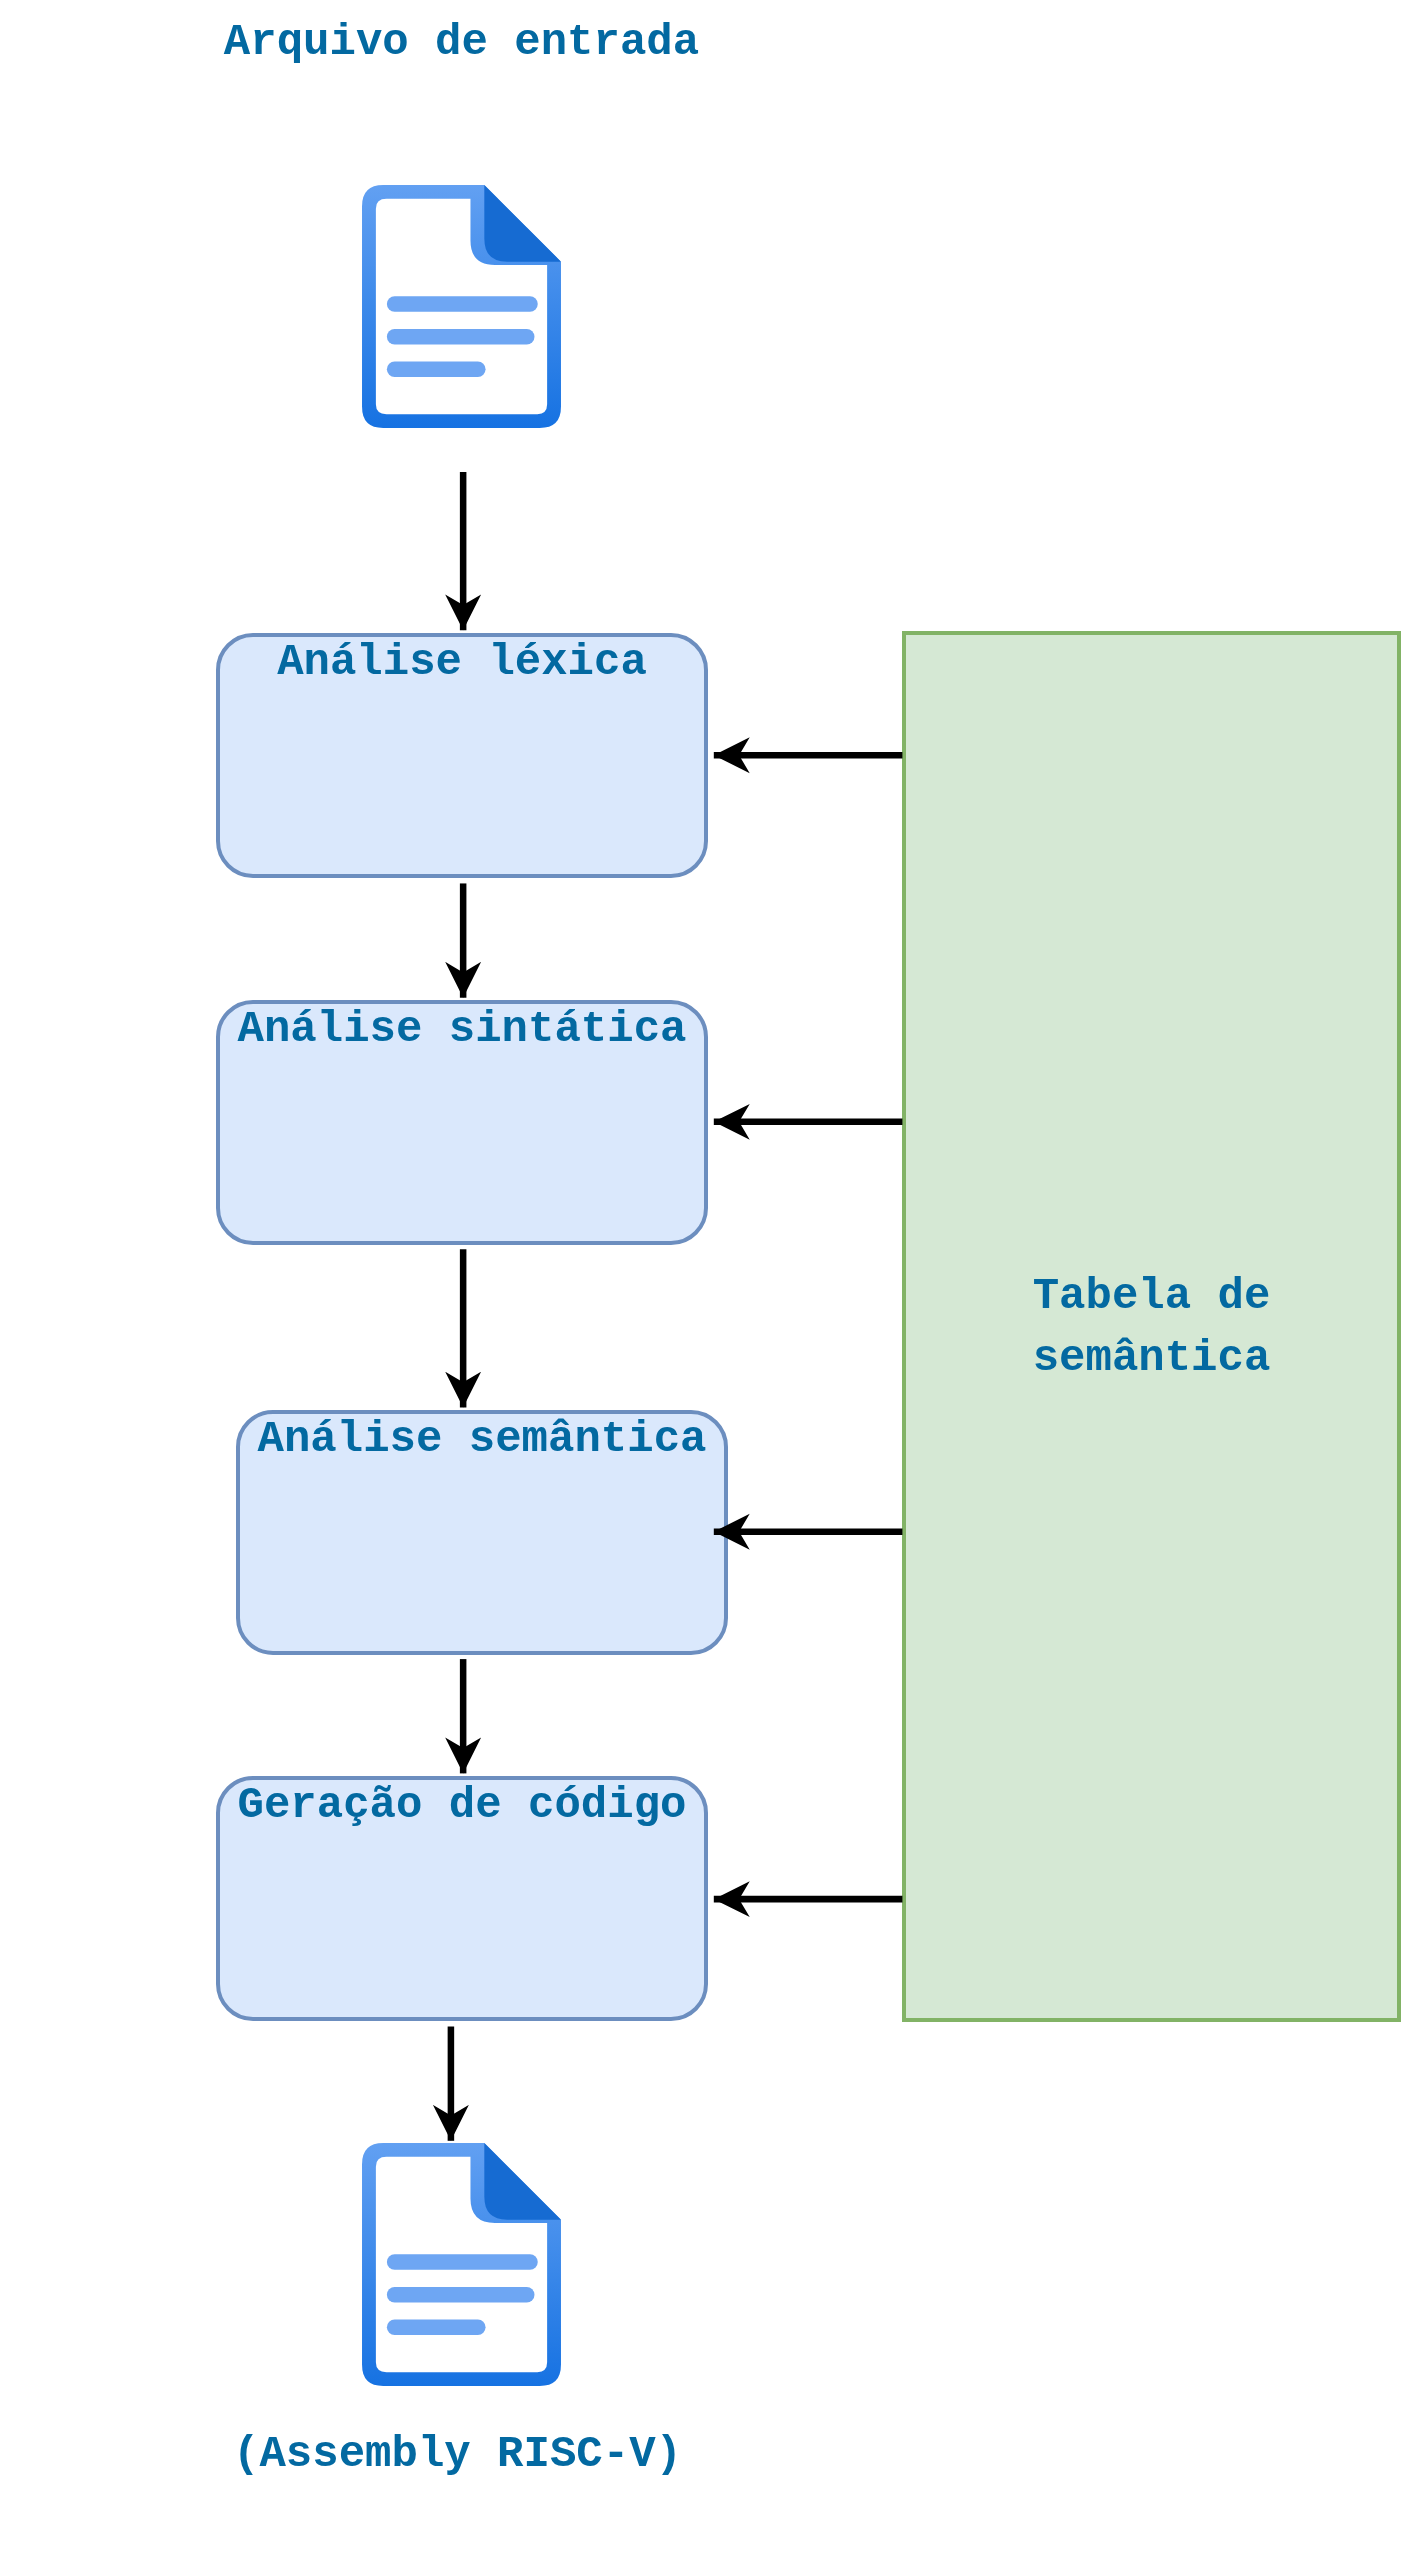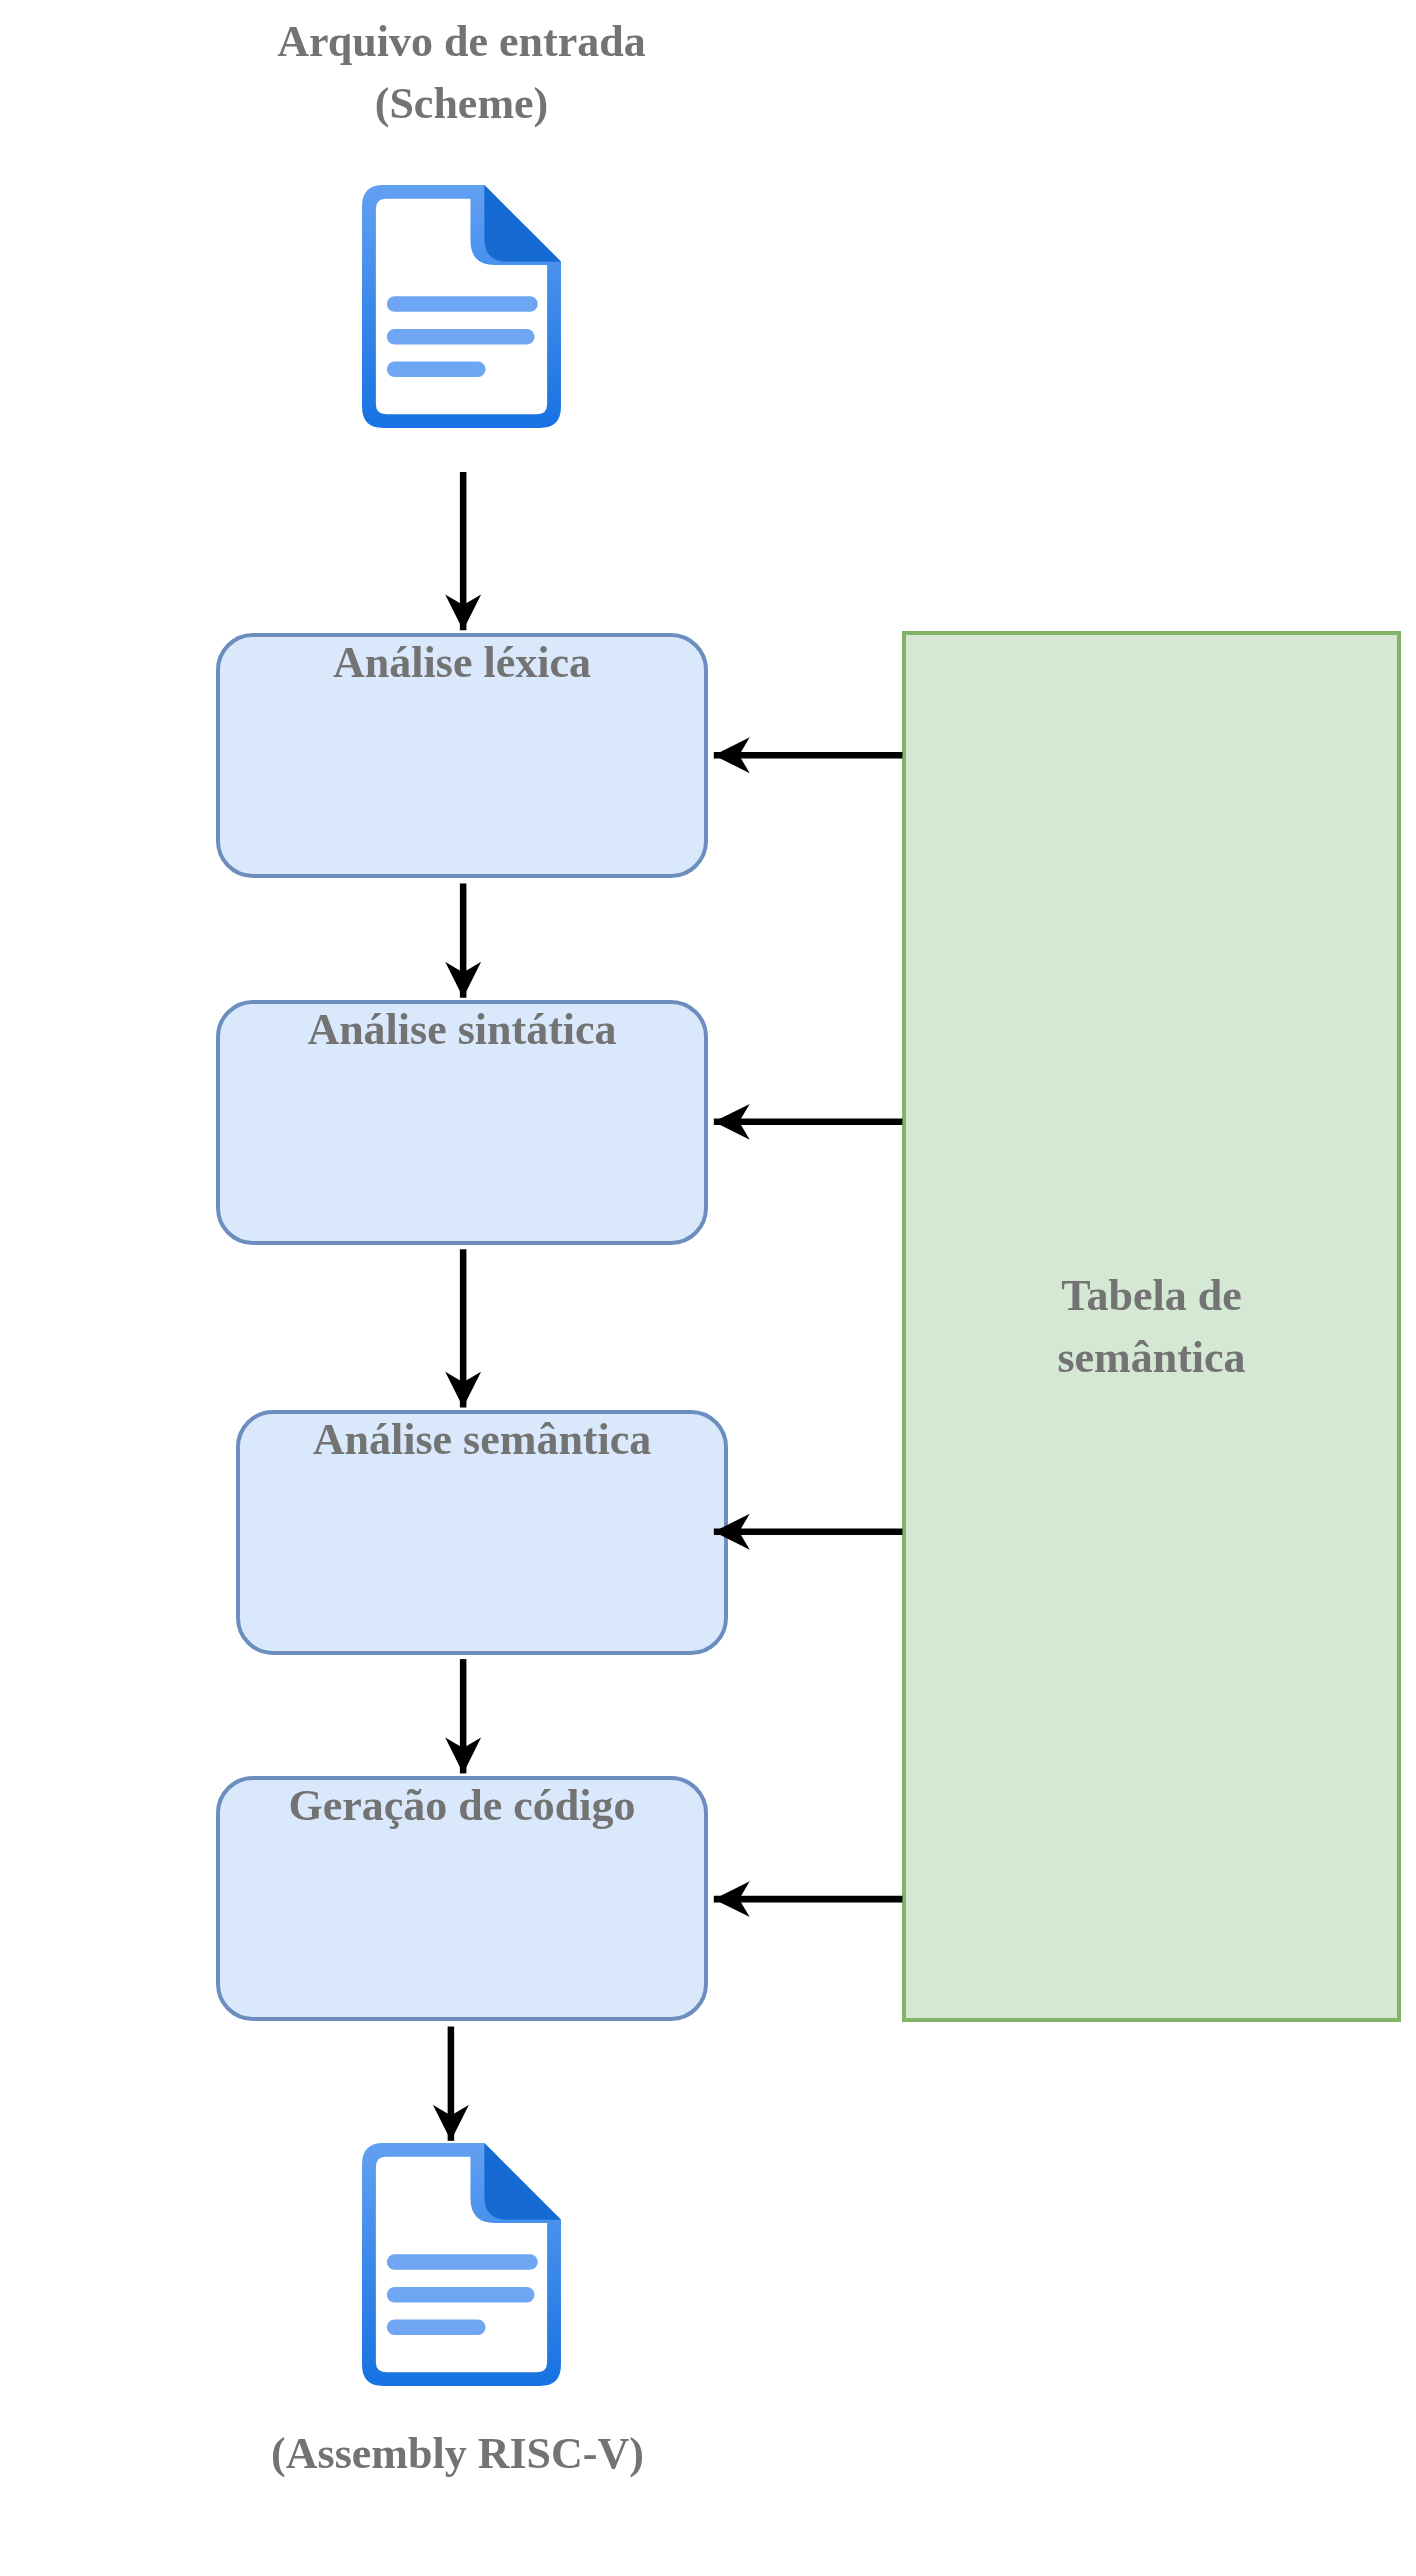--- a/index.html
+++ b/index.html
@@ -1,22 +1,22 @@
 <!DOCTYPE html>
 <html style="--process-box-fill: #dae8fc; --process-box-border: #6c8ebf; --symbol-table-fill: #d5e8d4; --symbol-table-border: #82b366; --arrow-color: #000000; --text-color: #000000; --file-icon-border-light: #62a0f2; --file-icon-border-dark: #1672e2; --file-icon-fold: #166bd2; --file-icon-lines: #6ea6f3;font-size:13px"><head>
 <meta charset="utf-8">
 <style>
   html, body { margin: 0; padding: 0; background: #ffffff; }
   .canvas {
     position: relative;
     width: 1417px;
     height: 2576px;
     background: #ffffff;
-    font-family: Liberation Serif, serif;
-    color: #737373;
+    font-family: Liberation Mono, monospace;
+    color: #0369a1;
     overflow: hidden;
   }
   .file-label {
     position: absolute;
     width: 653px;
     text-align: center;
     font-weight: bold;
     font-size: 44px;
     line-height: 62px;
     white-space: nowrap;
@@ -74,21 +74,20 @@
     pointer-events: none;
   }
 </style>
 </head>
 <body>
 
 <div class="canvas">
 
   <div class="file-label top">
     <div>Arquivo de entrada</div>
-    <div>(Scheme)</div>
   </div>
 
   <svg class="doc-icon input" viewBox="0 0 244 298" aria-hidden="true">
     <defs>
       <linearGradient id="docGrad" x1="0" y1="0" x2="0" y2="1">
         <stop offset="0" stop-color="#62a0f2"></stop>
         <stop offset="1" stop-color="#1672e2"></stop>
       </linearGradient>
     </defs>
     <path d="M26,0 H150 L244,94 V272 Q244,298 218,298 H26 Q0,298 0,272 V26 Q0,0 26,0 Z" fill="url(#docGrad)"></path>

